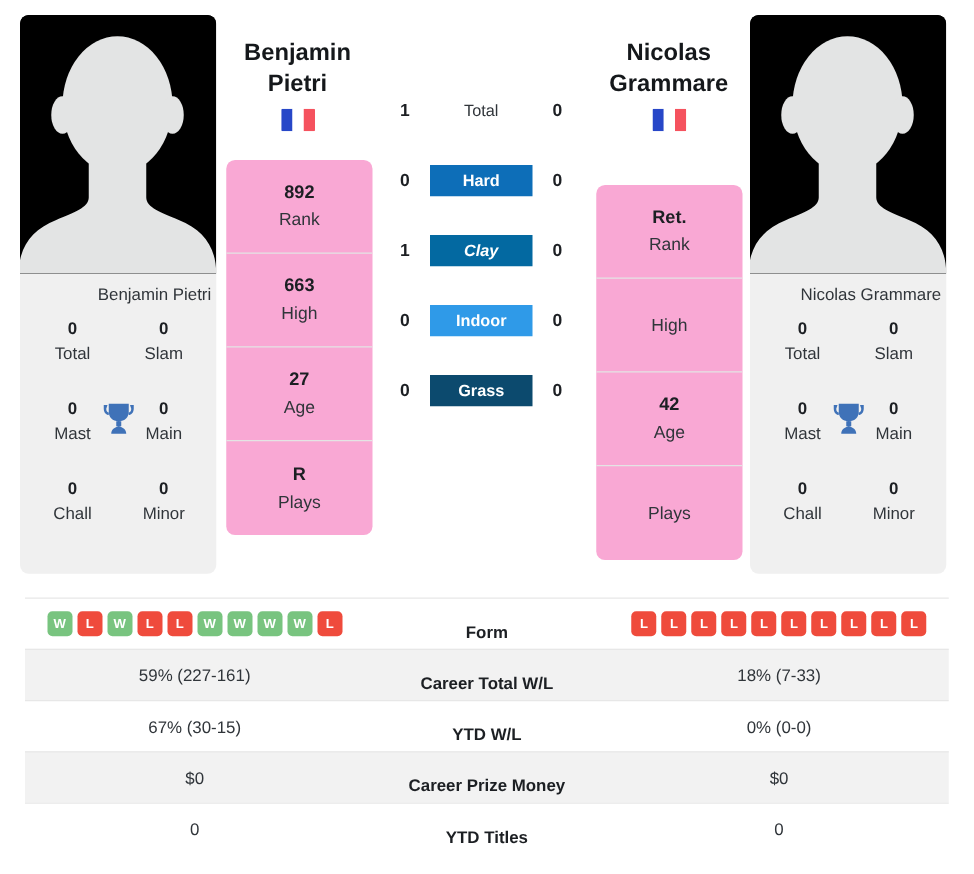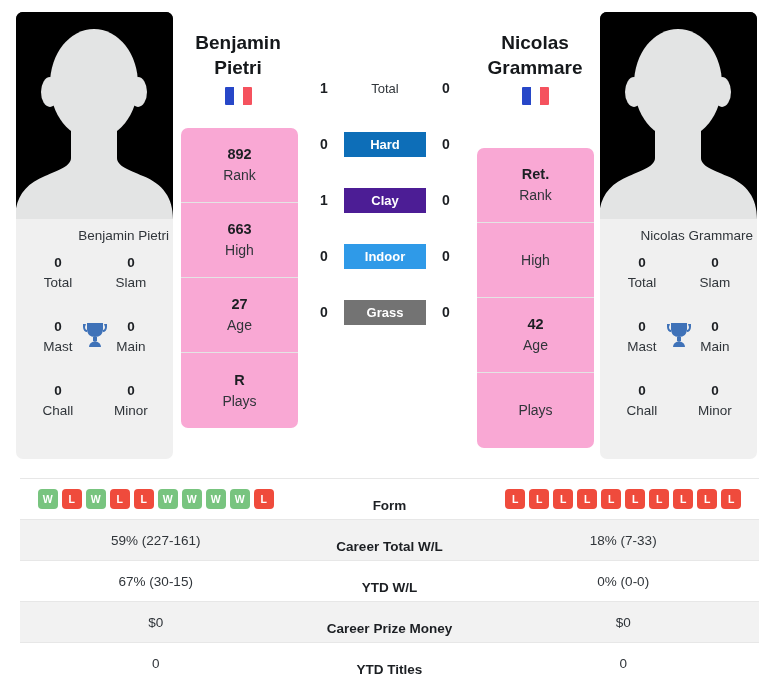--- a/index.html
+++ b/index.html
@@ -393,35 +393,35 @@
       <div class="surface-row">
         <div class="sv">0</div>
         <div class="sc">
           <span class="badge" style="background: rgb(13, 110, 184);">Hard</span>
         </div>
         <div class="sv">0</div>
       </div>
       <div class="surface-row">
         <div class="sv">1</div>
         <div class="sc">
-          <span class="badge" style="background: #4c1d95;">Clay</span>
+          <span class="badge" style="background: #0369a1; font-style: italic;">Clay</span>
         </div>
         <div class="sv">0</div>
       </div>
       <div class="surface-row">
         <div class="sv">0</div>
         <div class="sc">
           <span class="badge" style="background: rgb(47, 154, 232);">Indoor</span>
         </div>
         <div class="sv">0</div>
       </div>
       <div class="surface-row">
         <div class="sv">0</div>
         <div class="sc">
-          <span class="badge" style="background: #737373;">Grass</span>
+          <span class="badge" style="background: #0c4a6e;">Grass</span>
         </div>
         <div class="sv">0</div>
       </div>
     </div>
   </div>
 
   <div class="stats">
 
     <div class="srow">
       <div class="sleft">

